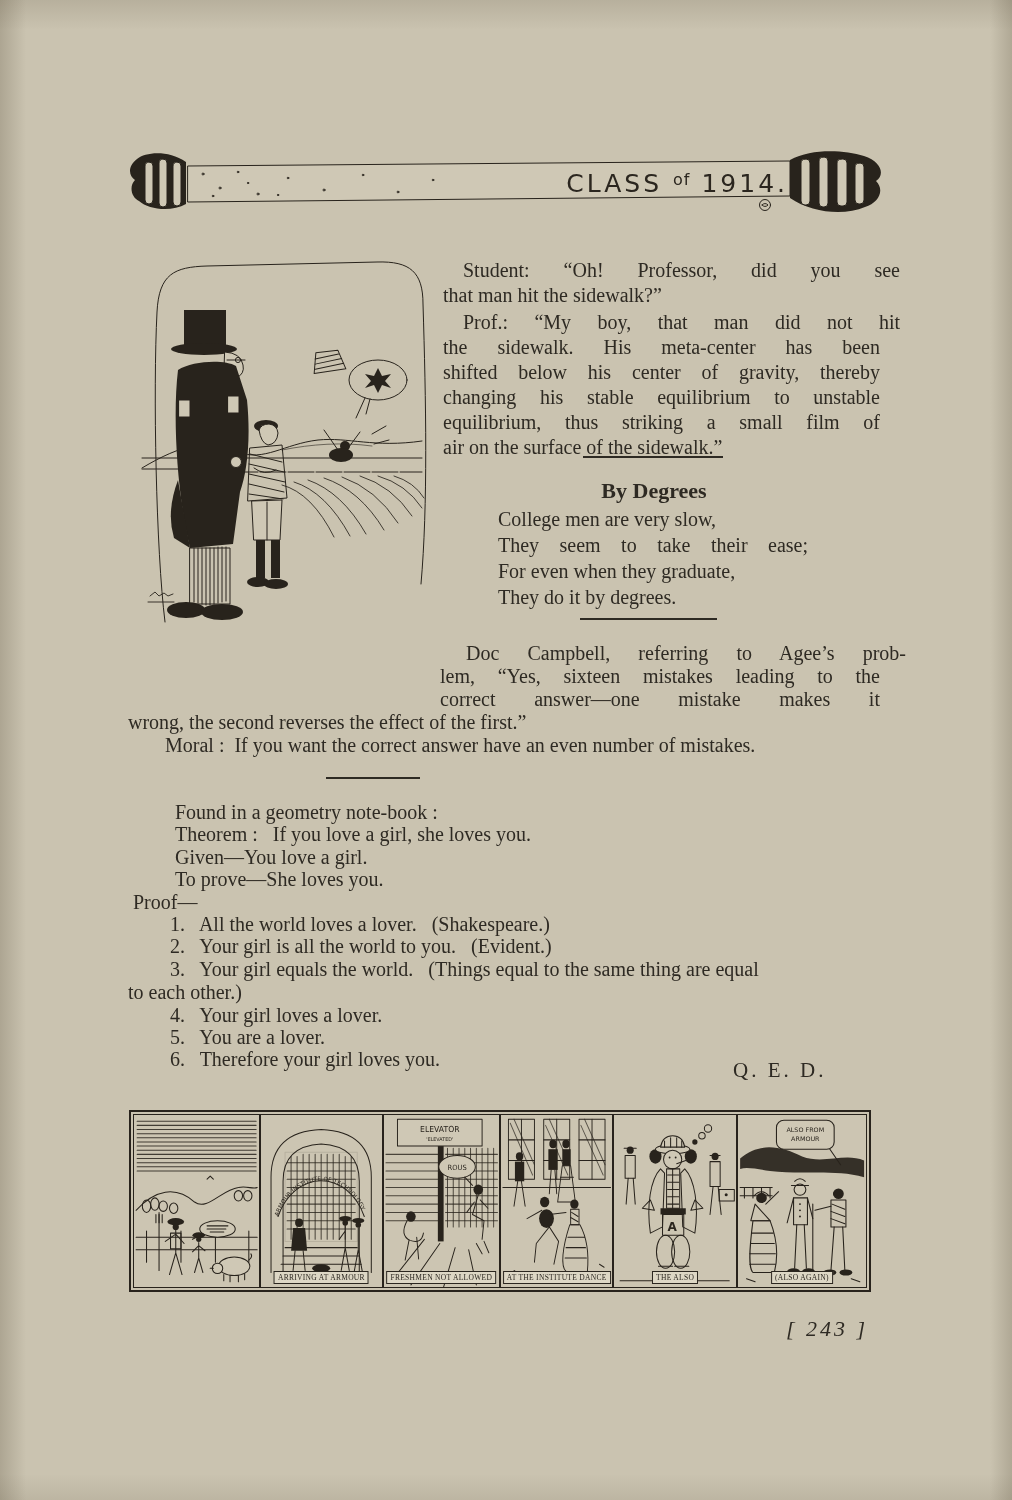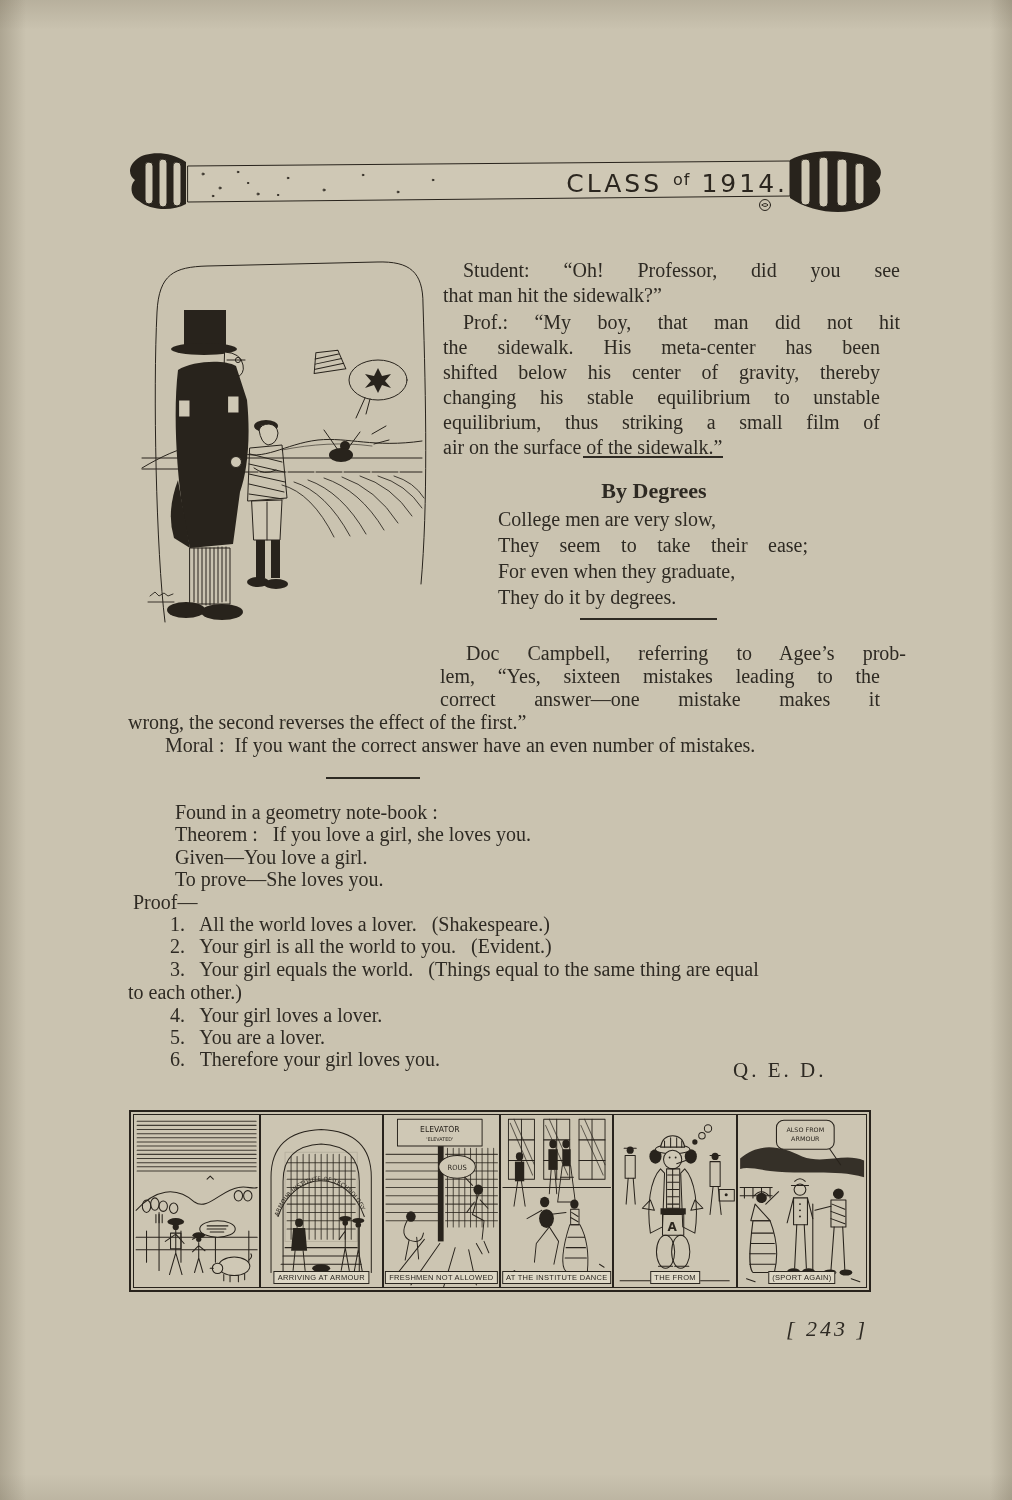--- a/index.html
+++ b/index.html
@@ -36,21 +36,21 @@
     position:absolute; left:129px; top:1110px; width:734px;
     border:2px solid #28231c; padding:2px; background:#cac3b0;
   }
   .strip-inner { display:flex; border:1px solid #28231c; height:172px; }
   .panel { position:relative; height:172px; background:#ccc5b2; border-right:2px solid #28231c; }
   .panel:last-child { border-right:none; }
   .panel svg { position:absolute; inset:0; width:100%; height:100%; }
   .caption {
     position:absolute; bottom:3px; left:50%; transform:translateX(-50%);
     background:#ddd7c5; border:1px solid #2b261f; color:#2b261f;
-    font-family:Liberation Sans, sans-serif; font-size:7.5px; letter-spacing:.3px;
+    font-family:Liberation Serif, serif; font-size:7.5px; letter-spacing:.3px;
     white-space:nowrap; padding:1px 3px; z-index:2;
   }
   
   .art * { stroke:#28231c; fill:none; stroke-width:1; stroke-linecap:round; stroke-linejoin:round; }
   .art .f { fill:#28231c; stroke:none; }
   .art .pp { fill:#cfc8b5; stroke:#28231c; }
   .art text, .art textPath { stroke:none; fill:#2b261f; font-family:"DejaVu Sans", sans-serif; }
 </style>
 </head>
 <body>
@@ -405,21 +405,21 @@
             <text x="53" y="112" font-size="12" font-weight="bold">A</text>
             <path d="M36,82 L28,90 L40,92 Z M80,82 L88,90 L76,92 Z" stroke-width="1"></path>
             <ellipse cx="51" cy="132" rx="9" ry="16" stroke-width="1.2"></ellipse>
             <ellipse cx="66" cy="132" rx="9" ry="16" stroke-width="1.2"></ellipse>
             <path d="M44,146 h14 M60,146 h14" stroke-width="1"></path>
             <ellipse class="f" cx="49" cy="156" rx="9" ry="4"></ellipse>
             <ellipse class="f" cx="68" cy="156" rx="9" ry="4"></ellipse>
           </g>
           <path d="M6,160 H114" stroke-width=".6"></path>
         </svg>
-        <div class="caption">THE FROM</div>
+        <div class="caption">THE ALSO</div>
       </div>
 
       <div class="panel" style="flex:130 0 0;">
         <svg class="art" viewBox="0 0 120 166" preserveAspectRatio="none">
           <path class="f" d="M2,42 C20,26 40,30 60,40 C80,48 100,36 118,44 L118,60 C90,52 60,58 30,54 C18,52 8,50 2,52 Z" opacity=".92"></path>
           <path d="M2,70 h30 M2,78 h30 M6,70 v10 M14,70 v10 M22,70 v10 M30,70 v10" stroke-width=".8"></path>
           <g>
             <rect class="pp" x="36" y="5" width="54" height="28" rx="7" stroke-width="1.2"></rect>
             <text x="63" y="16" font-size="6" text-anchor="middle">ALSO FROM</text>
             <text x="63" y="25" font-size="6" text-anchor="middle">ARMOUR</text>
@@ -452,21 +452,21 @@
               <circle cx="96" cy="76" r="1.6" stroke-width=".7"></circle>
             <rect x="87" y="82" width="14" height="26" stroke-width="1"></rect>
             <path d="M88,86 l12,5 M87,93 l13,5 M87,100 l13,5" stroke-width=".4"></path>
             <path d="M87,88 L72,92" stroke-width="1.1"></path>
             <path d="M90,108 L87,150 M98,108 L100,150" stroke-width="1.4"></path>
             <ellipse class="f" cx="86" cy="152" rx="6" ry="3"></ellipse>
             <ellipse class="f" cx="101" cy="152" rx="6" ry="3"></ellipse>
           </g>
           <path d="M8,158 l8,3 M36,160 l8,2 M76,160 l8,2 M106,158 l8,3" stroke-width=".6"></path>
         </svg>
-        <div class="caption">(SPORT AGAIN)</div>
+        <div class="caption">(ALSO AGAIN)</div>
       </div>
 
     </div>
   </div>
 
   <div class="pagenum" style="left:786px;top:1316px;">[ 243 ]</div>
 
   <div class="vignette"></div>
 </div>
 

